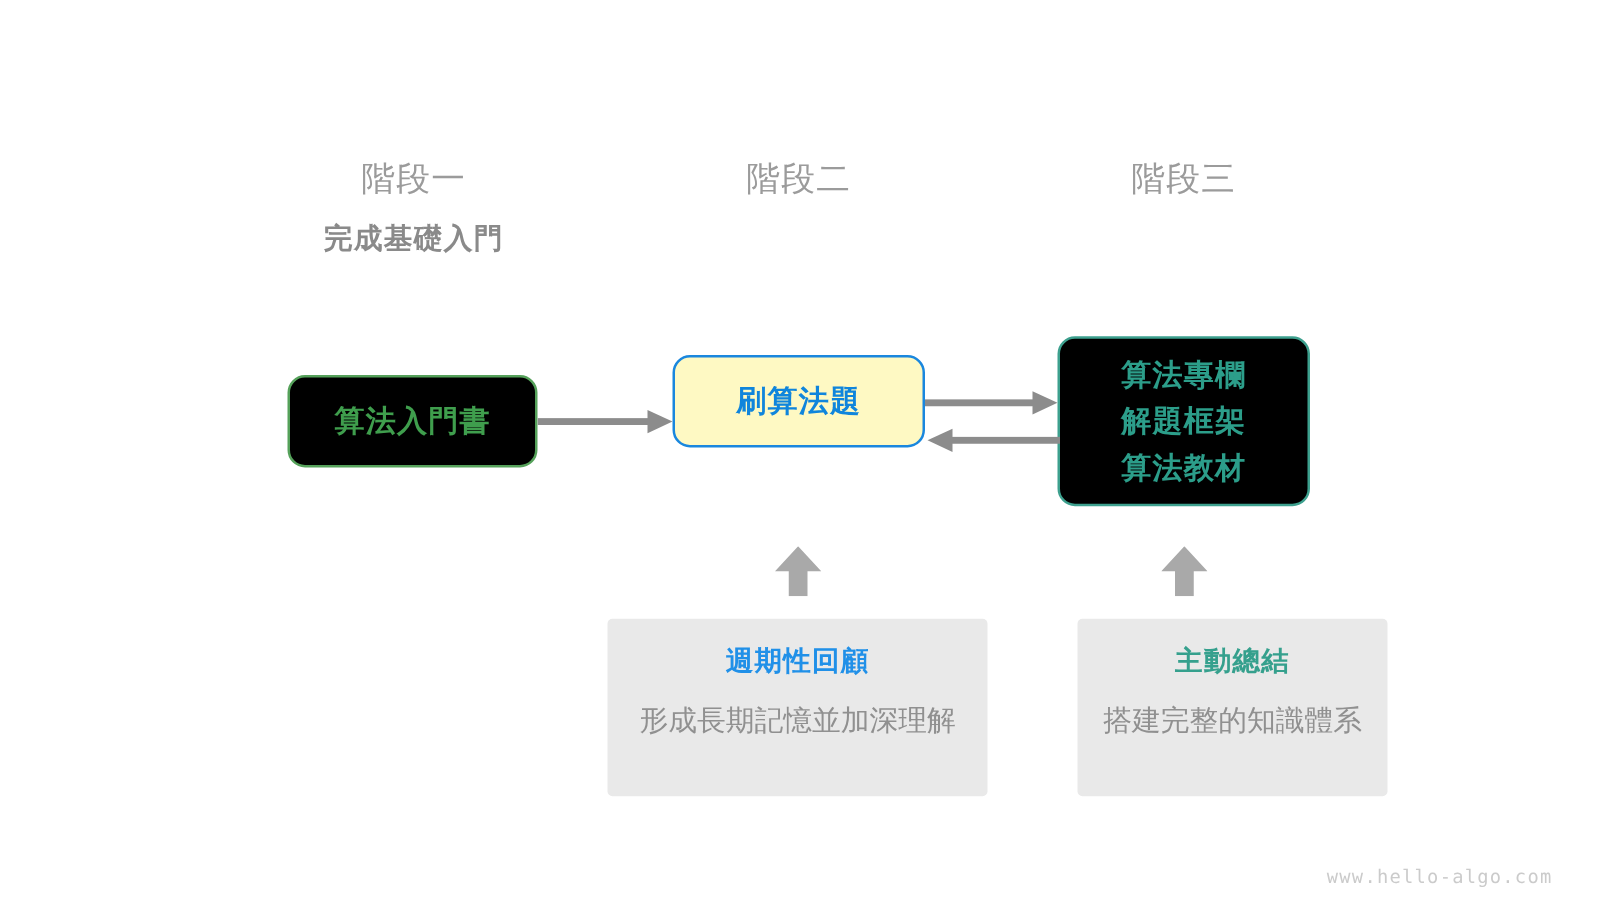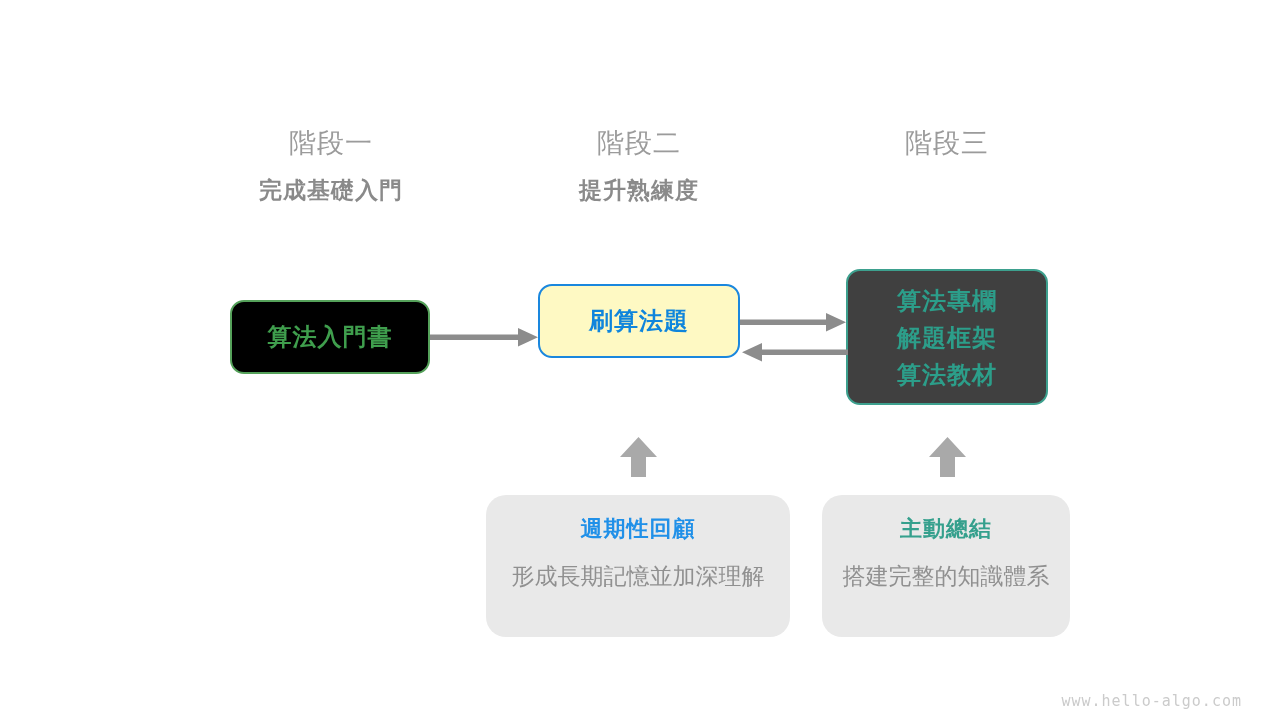--- a/index.html
+++ b/index.html
@@ -13,50 +13,49 @@
   .stage .stage-label { font-size: 27px; line-height: 34px; color: #9b9b9b; font-weight: 400; letter-spacing: 1px; }
   .stage .stage-subtitle { margin-top: 16px; font-size: 23px; line-height: 30px; color: #8a8a8a; font-weight: 700; letter-spacing: 1px; font-family: Liberation Serif, serif; }
   #stage-1 { left: 221px; }
   #stage-2 { left: 529px; }
   #stage-3 { left: 837px; }
 
   
   .node { position: absolute; display: flex; flex-direction: column; align-items: center; justify-content: center; border-radius: 14px; font-weight: 700; font-size: 24px; letter-spacing: 1px; }
   #node-intro-book { left: 230px; top: 300px; width: 200px; height: 74px; background: #000000; border: 2.5px solid #55a15a; color: #3f9e4d; }
   #node-practice { left: 538px; top: 284px; width: 202px; height: 74px; background: #fef9c3; border: 2.5px solid #1a87de; color: #0f85dc; }
-  #node-advanced { left: 846px; top: 269px; width: 202px; height: 136px; background: #404040; border: 2.5px solid #3da08e; color: #2c9e8a; }
+  #node-advanced { left: 846px; top: 269px; width: 202px; height: 136px; background: #000000; border: 2.5px solid #3da08e; color: #2c9e8a; }
   #node-advanced .node-line { line-height: 37px; }
 
   
   .arrow-svg { position: absolute; display: block; }
 
   
-  .note { position: absolute; top: 495px; height: 142px; background: #e9e9e9; border-radius: 20px; text-align: center; padding-top: 21px; }
+  .note { position: absolute; top: 495px; height: 142px; background: #e9e9e9; border-radius: 4px; text-align: center; padding-top: 21px; }
   .note .note-title { font-size: 22px; font-weight: 700; letter-spacing: 1px; line-height: 26px; }
   .note .note-body { margin-top: 19px; font-size: 23px; line-height: 31px; color: #909090; font-weight: 400; }
   #note-review { left: 486px; width: 304px; }
   #note-review .note-title { color: #2090e8; }
-  #note-summary { left: 822px; width: 248px; }
+  #note-summary { left: 862px; width: 248px; }
   #note-summary .note-title { color: #35a08d; }
 
   
   .watermark { position: absolute; top: 692px; right: 38px; font-family: "DejaVu Sans Mono", "Liberation Mono", monospace; font-size: 15px; color: #cbcbcb; letter-spacing: 1px; }
 </style>
 </head>
 <body>
 
 <div class="canvas">
 
   <div class="stage" id="stage-1">
     <div class="stage-label">階段一</div>
     <div class="stage-subtitle">完成基礎入門</div>
   </div>
   <div class="stage" id="stage-2">
     <div class="stage-label">階段二</div>
-    <div class="stage-subtitle">提升熟練度</div>
   </div>
   <div class="stage" id="stage-3">
     <div class="stage-label">階段三</div>
   </div>
 
   <div class="node" id="node-intro-book">
     <div class="node-line">算法入門書</div>
   </div>
   <div class="node" id="node-practice">
     <div class="node-line">刷算法題</div>

